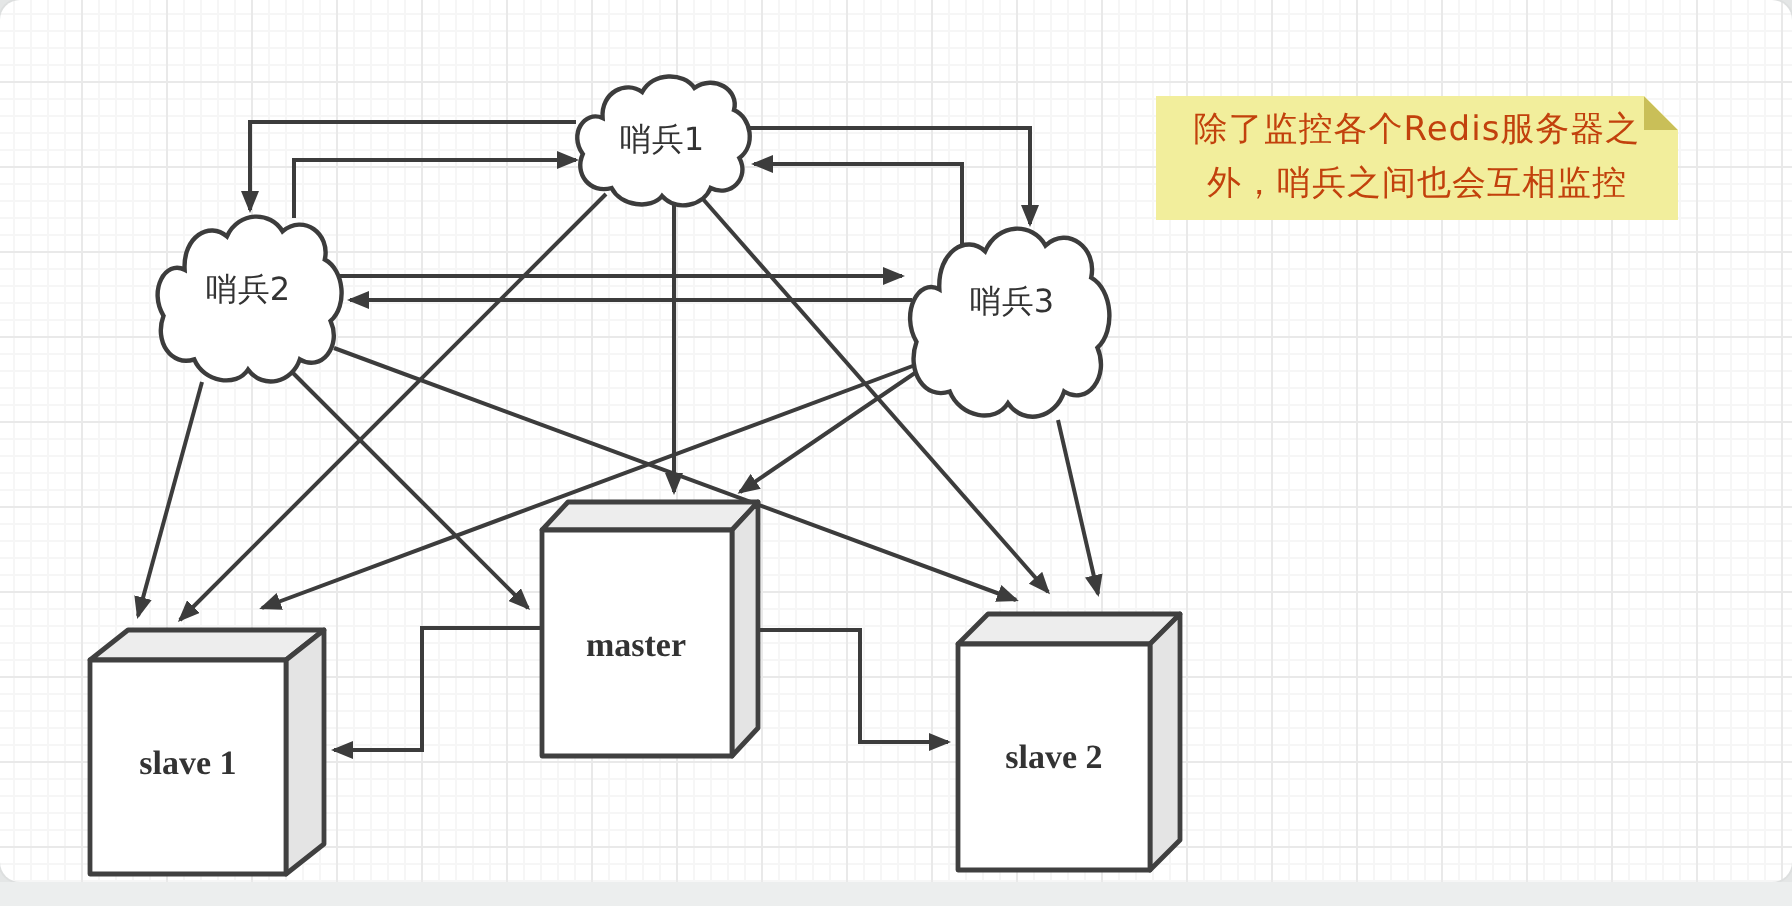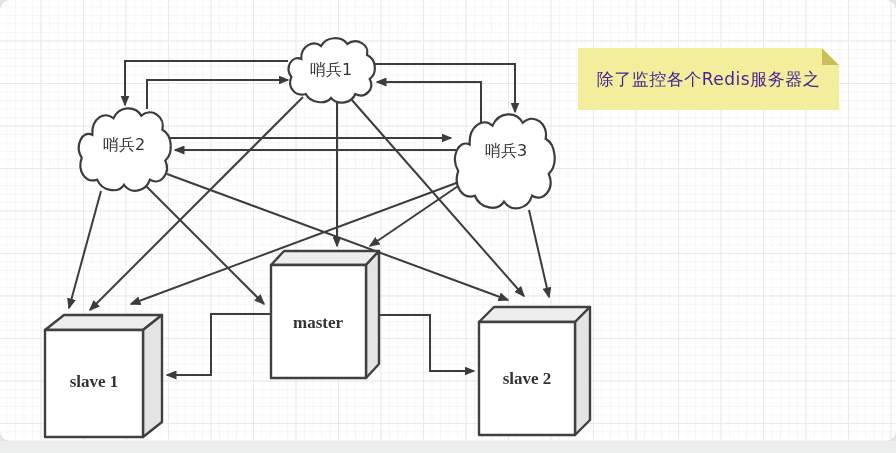--- a/index.html
+++ b/index.html
@@ -28,21 +28,21 @@
   .face{stroke:#404040;stroke-width:2.4;stroke-linejoin:round;}
   .face.front{fill:#ffffff;}
   .face.top{fill:#ededed;}
   .face.side{fill:#e4e4e4;}
   .cloud-label{font-size:16px;fill:#333333;text-anchor:middle;}
   .box-label{font-family:"Liberation Serif","DejaVu Serif",serif;font-weight:bold;font-size:17px;fill:#333333;text-anchor:middle;}
   .note{
     position:absolute;left:578px;top:48px;width:261px;height:62px;
     clip-path:polygon(0 0, calc(100% - 17px) 0, 100% 17px, 100% 100%, 0 100%);
     display:flex;align-items:center;justify-content:center;
-    text-align:center;font-size:17px;line-height:27px;color:#4c1d95;
+    text-align:center;font-size:17px;line-height:27px;color:#c2410c;
     letter-spacing:0.5px;
   }
   .note .fold{
     position:absolute;top:0;right:0;width:17px;height:17px;
     clip-path:polygon(0 0, 100% 100%, 0 100%);
   }
   .note .note-text{position:relative;}
   .bottom-strip{position:absolute;left:0;top:441px;width:896px;height:12px;background:#eceeee;}
 </style>
 </head>
@@ -111,18 +111,19 @@
     <g>
       <path class="cloud" transform="translate(452,114) scale(1.04,1.46)" d="M22,56 C10,59 1,49 6,39 C-2,29 7,17 17,21 C16,8 30,2 39,8 C45,-2 62,-2 68,6 C79,-1 93,7 90,17 C100,21 102,35 93,41 C99,51 88,61 77,56 C73,65 58,68 50,60 C44,67 27,65 22,56 Z"></path>
       <text class="cloud-label" x="506" y="156">哨兵3</text>
     </g>
   </svg>
 
   <div class="note" style="background: rgb(242, 238, 156);">
     <div class="fold" style="background: rgb(201, 191, 88);"></div>
     <div class="note-text">
       <div>除了监控各个Redis服务器之</div>
+      <div>外，哨兵之间也会互相监控</div>
     </div>
   </div>
 
 </div>
 
 <div class="bottom-strip"></div>
 
 </body></html>

